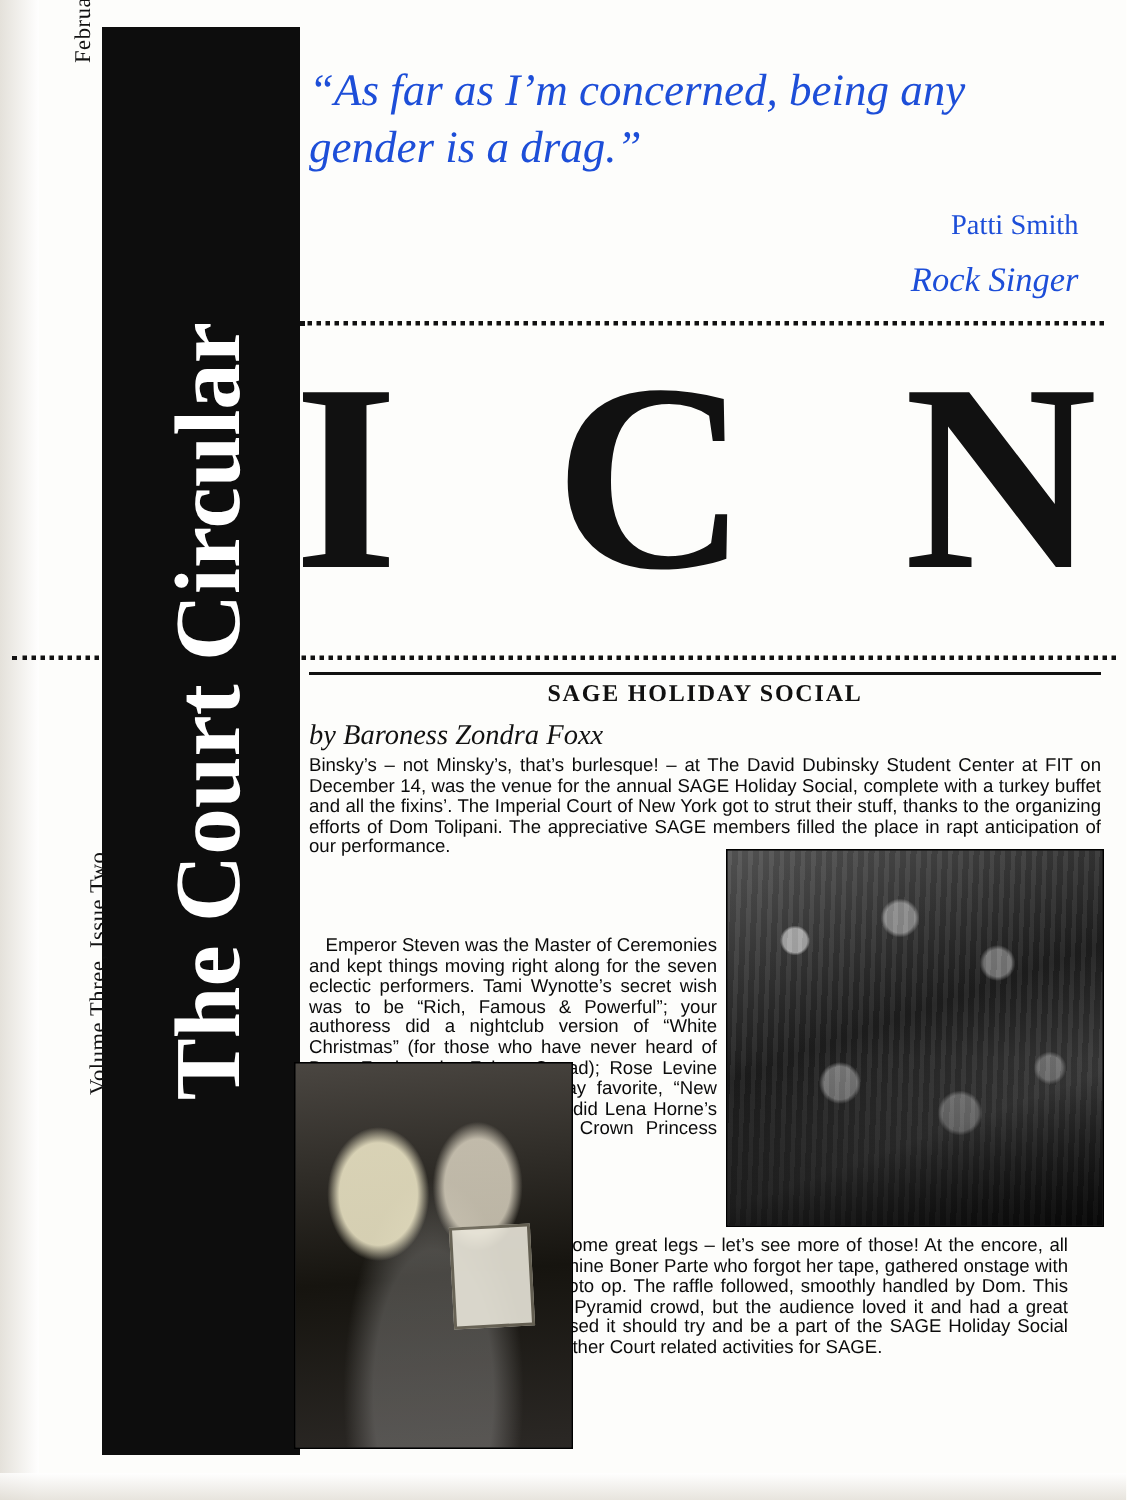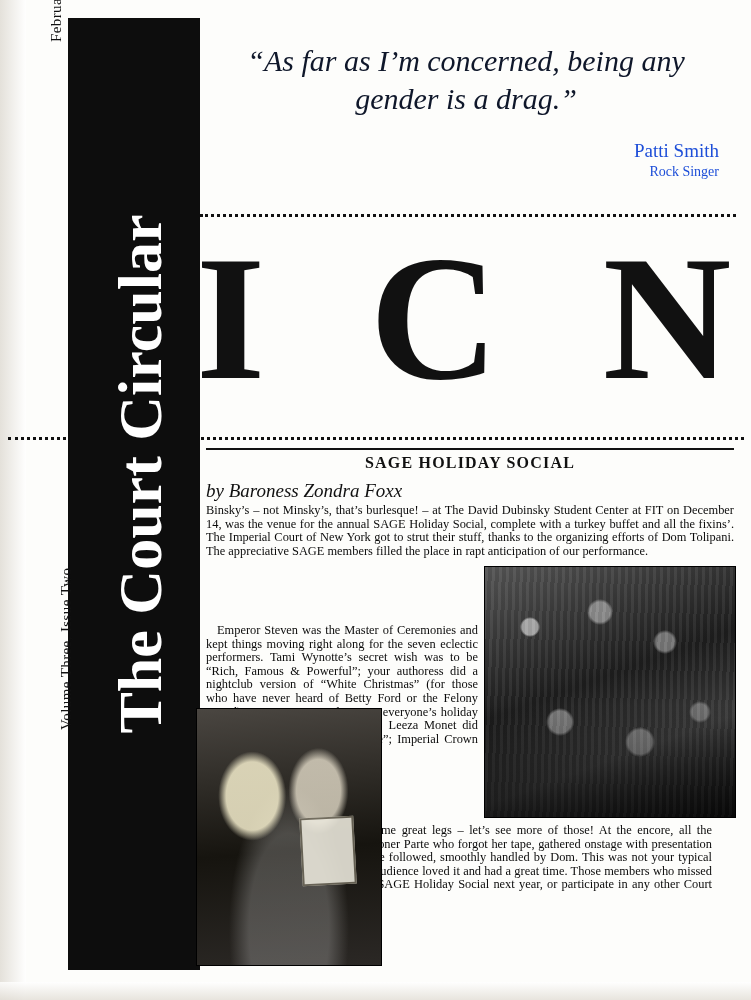--- a/index.html
+++ b/index.html
@@ -81,41 +81,41 @@
     width: 40px;
     height: 260px;
   }
 
   
   .quote {
     position: absolute;
     left: 206px;
     top: 42px;
     width: 520px;
-    text-align: center;
     font-family: "Liberation Serif", serif;
     font-style: italic;
     font-size: 30px;
     line-height: 1.28;
-    color: #0f172a;
+    color: #1d4ed8;
   }
   .quote-attrib {
     position: absolute;
     right: 32px;
     top: 140px;
     width: 360px;
     text-align: right;
     font-family: "Liberation Serif", serif;
     font-size: 19px;
     color: #1d4ed8;
   }
   .quote-role {
-    font-size: 14px;
+    font-style: italic;
+    font-size: 23px;
     display: block;
-    margin-top: 2px;
+    margin-top: 12px;
   }
 
   
   .dot-rule {
     position: absolute;
     height: 0;
     border-top: 3px dotted #111;
   }
   .dot-rule-top { left: 200px; top: 214px; width: 536px; }
   .dot-rule-mid { left: 8px; top: 437px; width: 736px; }
@@ -166,21 +166,21 @@
     text-align: left;
     font-family: "Liberation Serif", serif;
     font-style: italic;
     font-size: 19px;
     color: #111;
   }
 
   .body-col {
     position: absolute;
     color: #0b0b0b;
-    font-family: Liberation Serif, serif;
+    font-family: Liberation Sans, sans-serif;
     font-size: 12.4px;
     line-height: 13.6px;
     text-align: justify;
     hyphens: auto;
   }
   .p-lead   { left: 206px; top: 504px; width: 528px; }
   .p-two    { left: 206px; top: 576px; width: 272px; }
   .p-narrow { left: 382px; top: 686px; width: 96px; }
   .p-tail   { left: 206px; top: 824px; width: 506px; }
   .indent { text-indent: 11px; margin-top: 48px; }

